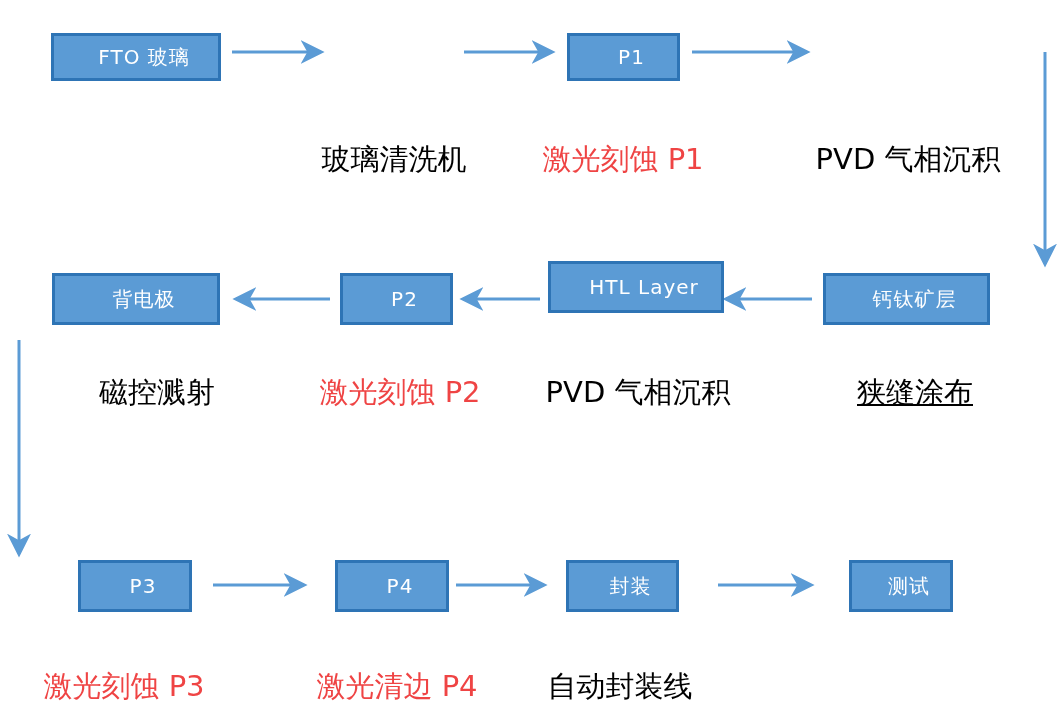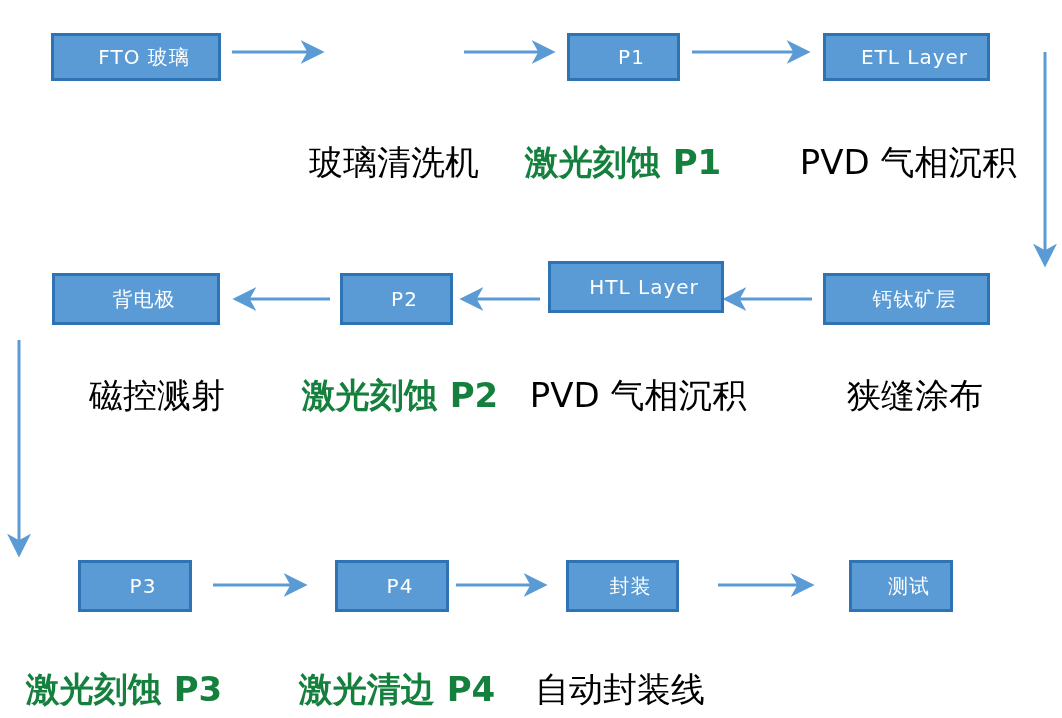--- a/index.html
+++ b/index.html
@@ -32,28 +32,27 @@
     align-items: center;
     justify-content: center;
     font-size: 20px;
     letter-spacing: 1px;
     white-space: nowrap;
     padding-left: 16px;
   }
   .note {
     position: absolute;
     transform: translateX(-50%);
-    font-size: 34px;
+    font-size: 29px;
     line-height: 1.1;
     color: #000000;
     white-space: nowrap;
   }
   .note.red {
-    color: #15803d;
-    font-weight: bold;
+    color: #ef4444;
   }
 </style>
 </head>
 <body>
 
 <div class="canvas">
 
   <svg class="arrows" viewBox="0 0 1062 718" xmlns="http://www.w3.org/2000/svg">
     <defs>
       <marker id="ah" viewBox="0 0 10 10" refX="8.5" refY="5" markerWidth="8" markerHeight="8" orient="auto">
@@ -68,38 +67,37 @@
     <line x1="540" y1="299" x2="463" y2="299" stroke="#5B9BD5" stroke-width="3" marker-end="url(#ah)"></line>
     <line x1="330" y1="299" x2="236" y2="299" stroke="#5B9BD5" stroke-width="3" marker-end="url(#ah)"></line>
     <line x1="19" y1="340" x2="19" y2="554" stroke="#5B9BD5" stroke-width="3" marker-end="url(#ah)"></line>
     <line x1="213" y1="585" x2="304" y2="585" stroke="#5B9BD5" stroke-width="3" marker-end="url(#ah)"></line>
     <line x1="456" y1="585" x2="544" y2="585" stroke="#5B9BD5" stroke-width="3" marker-end="url(#ah)"></line>
     <line x1="718" y1="585" x2="811" y2="585" stroke="#5B9BD5" stroke-width="3" marker-end="url(#ah)"></line>
   </svg>
 
   <div class="node" style="left:51px;  top:33px; width:170px; height:48px;">FTO 玻璃</div>
   <div class="node" style="left:567px; top:33px; width:113px; height:48px;">P1</div>
-  <div class="node" style="left:823px; top:33px; width:167px; height:48px;">ETL Layer</div>
 
   <div class="node" style="left:823px; top:273px; width:167px; height:52px;">钙钛矿层</div>
   <div class="node" style="left:548px; top:255px; width:176px; height:52px;margin-top:6px;">HTL Layer</div>
   <div class="node" style="left:340px; top:273px; width:113px; height:52px;">P2</div>
   <div class="node" style="left:52px;  top:273px; width:168px; height:52px;">背电极</div>
 
   <div class="node" style="left:78px;  top:560px; width:114px; height:52px;">P3</div>
   <div class="node" style="left:335px; top:560px; width:114px; height:52px;">P4</div>
   <div class="node" style="left:566px; top:560px; width:113px; height:52px;">封装</div>
   <div class="node" style="left:849px; top:560px; width:104px; height:52px;">测试</div>
 
   <div class="note" style="left:394px; top:144px;">玻璃清洗机</div>
   <div class="note red" style="left:623px; top:144px;">激光刻蚀 P1</div>
   <div class="note" style="left:908px; top:144px;">PVD 气相沉积</div>
 
   <div class="note" style="left:157px; top:377px;">磁控溅射</div>
   <div class="note red" style="left:400px; top:377px;">激光刻蚀 P2</div>
   <div class="note" style="left:638px; top:377px;">PVD 气相沉积</div>
-  <div class="note" style="left:915px; top:377px;">狭缝涂布</div>
+  <div class="note" style="left:915px; top:377px;text-decoration:underline;">狭缝涂布</div>
 
   <div class="note red" style="left:124px; top:671px;">激光刻蚀 P3</div>
   <div class="note red" style="left:397px; top:671px;">激光清边 P4</div>
   <div class="note" style="left:620px; top:671px;">自动封装线</div>
 
 </div>
 
 </body></html>

